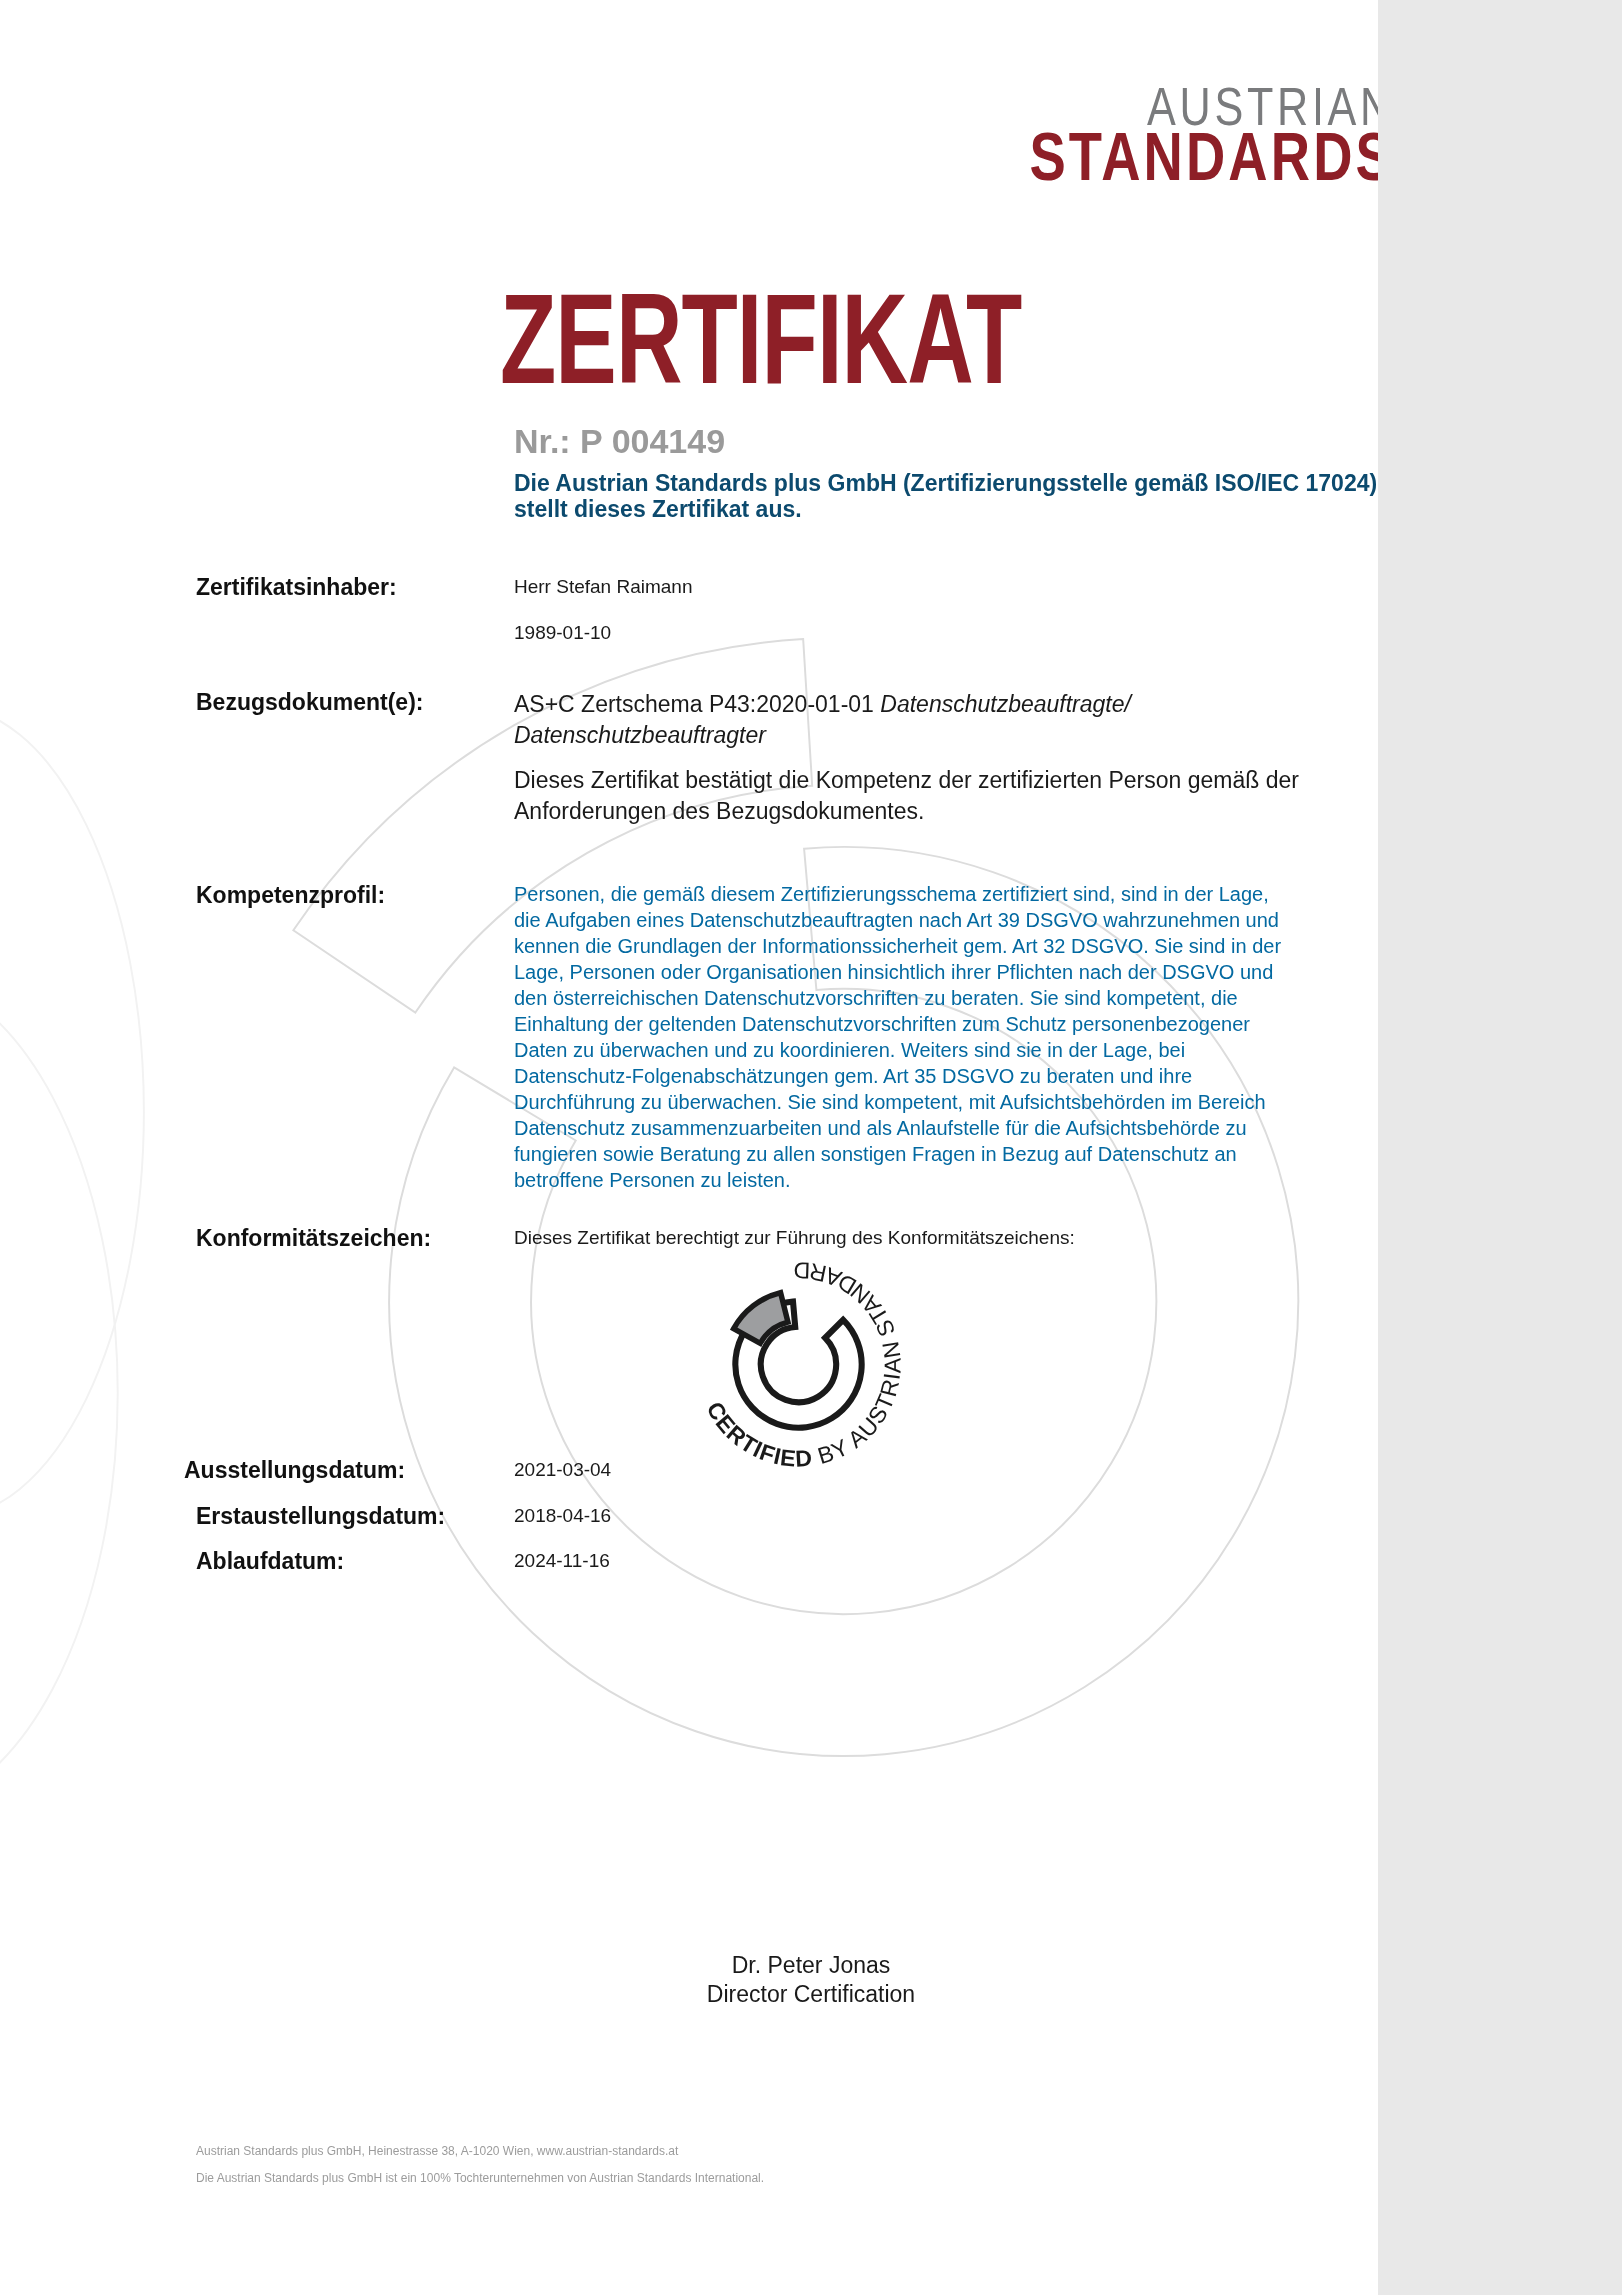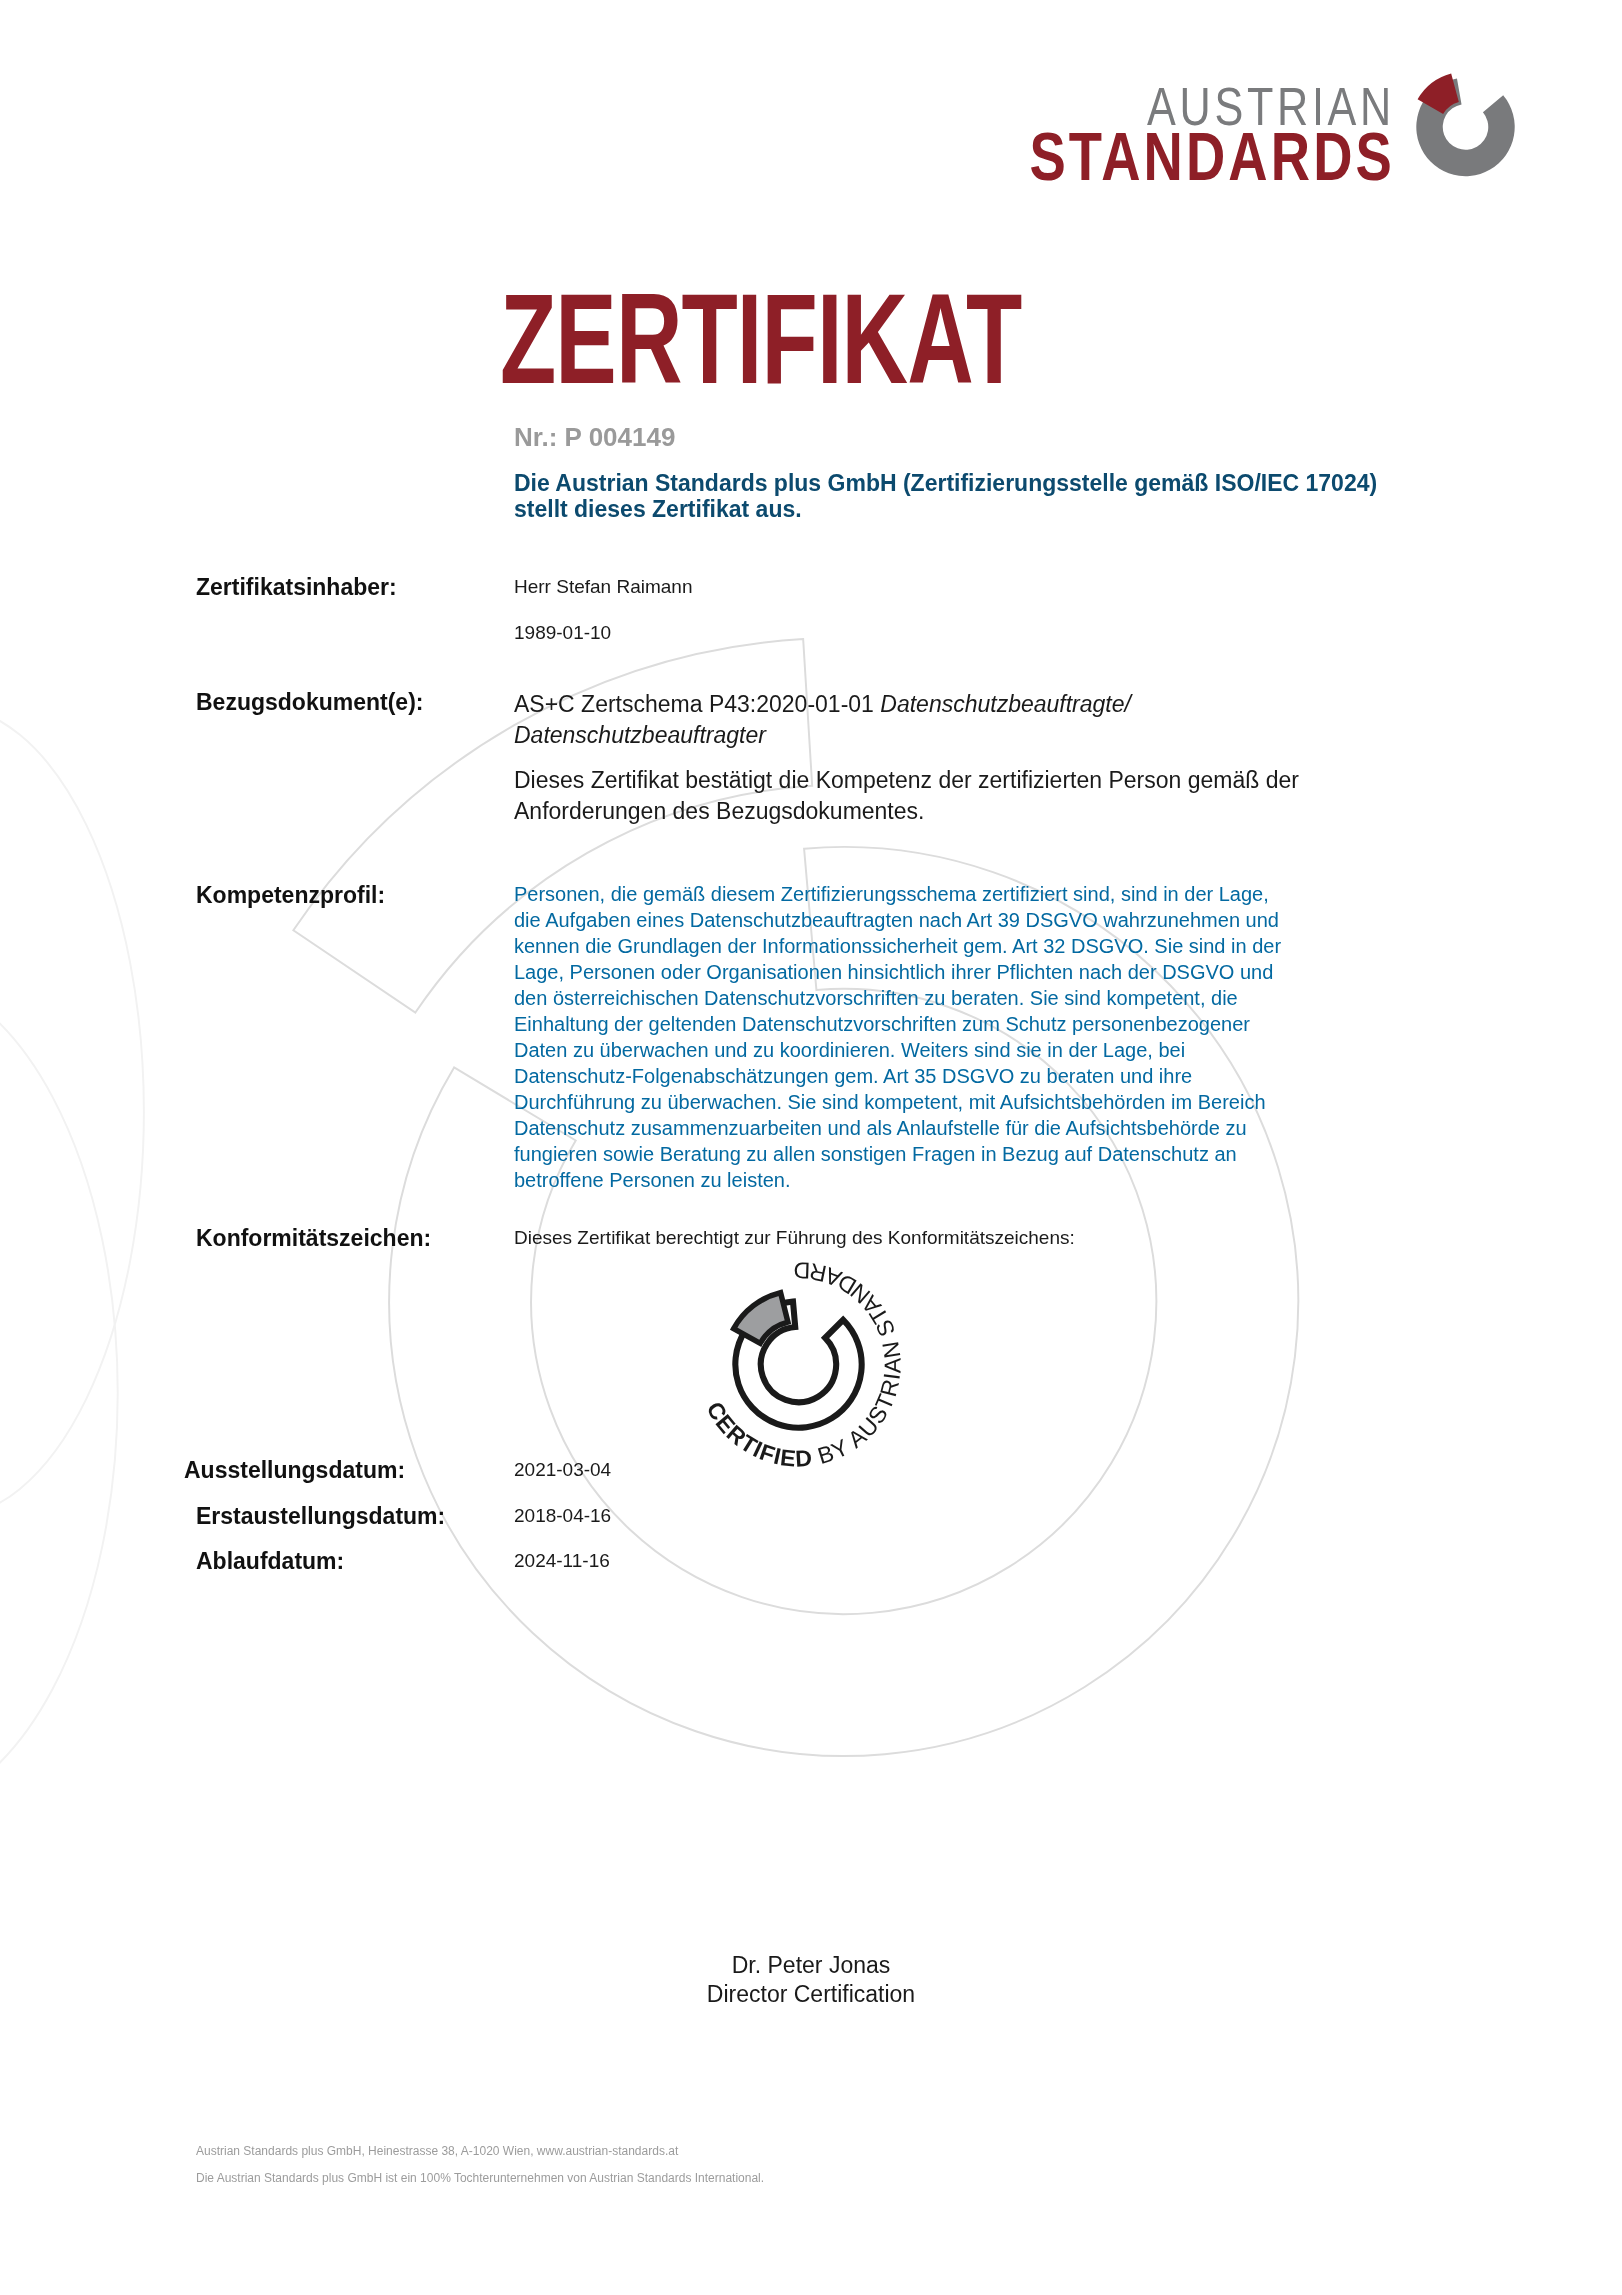--- a/index.html
+++ b/index.html
@@ -1,32 +1,32 @@
 <!DOCTYPE html>
 <html style="font-size:10.5px"><head>
 <meta charset="utf-8">
 <style>
   html,body{margin:0;padding:0;background:#e8e8e8;}
   .page{
     position:relative;
-    width:1622px;height:2295px;
+    width:1378px;height:2295px;
     background:#ffffff;
     overflow:hidden;
     font-family:"Liberation Sans","DejaVu Sans",sans-serif;
     color:#1a1a1a;
   }
   .abs{position:absolute;}
   .label{font-weight:bold;font-size:23px;line-height:26px;color:#111111;}
   .body-text{font-size:19px;line-height:26px;color:#1a1a1a;}
   .small-par div{font-size:20px;line-height:26px;color:#0369a1;}
   .intro div{font-size:23px;line-height:26px;font-weight:bold;color:#0c4a6e;}
   .note div{font-size:23px;line-height:31px;color:#1a1a1a;}
   .ref-line{font-size:23px;line-height:31px;color:#1a1a1a;}
   .italic{font-style:italic;}
-  .cert-no{font-size:26px;font-weight:bold;color:#9a9a9a;}
+  .cert-no{font-size:34px;font-weight:bold;color:#9a9a9a;}
   .title{
     font-size:128px;font-weight:bold;color:#8e1f27;
     line-height:1;letter-spacing:-1.3px;white-space:nowrap;
     transform:scaleX(0.72);transform-origin:left top;
   }
   .logo-word1{
     font-size:54px;font-weight:400;color:#7a7b7d;letter-spacing:4.6px;
     line-height:1;white-space:nowrap;text-align:right;
     transform:scaleX(0.80);transform-origin:right top;
   }

